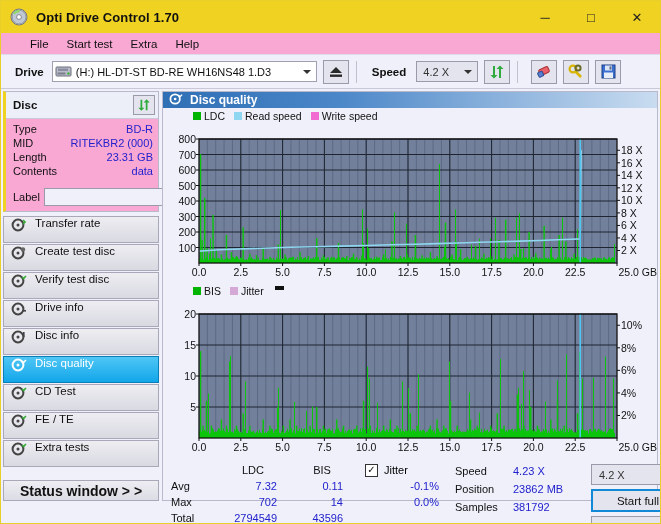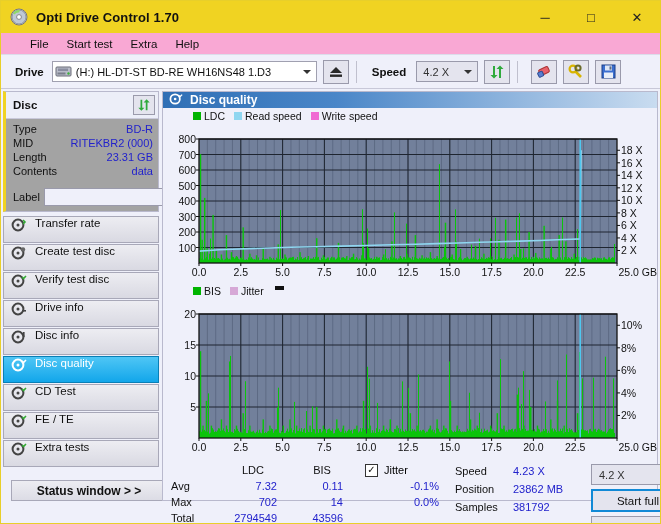--- a/index.html
+++ b/index.html
@@ -85,21 +85,21 @@
     display:flex; align-items:center; font-size:11px; color:#333;
     padding-left:6px; position:relative; margin-left:2px;
   }
   .tb-sep { width:1px; height:22px; background:#c0c0ce; margin:0 7px; }
 
   
   .left {
     position:absolute; left:2px; top:90px; width:156px; bottom:22px;
   }
   .disc-box {
-    border:1px solid #b9b9cd; background:#a3a3a3;
+    border:1px solid #b9b9cd; background:#f9a8d4;
     border-left:3px solid #f0d322;
   }
   .disc-head {
     display:flex; align-items:center; justify-content:space-between;
     padding:3px 3px 3px 7px;
     border-bottom:1px solid #c9c9da;
     background:#eceef8;
   }
   .disc-head-title { font-weight:bold; font-size:11.5px; color:#111; }
   .mini-btn {
@@ -125,25 +125,25 @@
     font-size:11.5px; color:#111;
   }
   .navitem.active {
     background:linear-gradient(#4fc6f5,#12a6ea);
     border:1px solid #0a7fb5;
     color:#fff;
   }
   .navitem .nico { width:16px; height:16px; position:relative; flex:0 0 16px; }
 
   .status-btn {
-    position:absolute; bottom:0; left:8px; width:156px; height:21px;
+    position:absolute; bottom:0; left:0; width:156px; height:21px;
     background:linear-gradient(#ededf2,#dcdce5);
     border:1px solid #a8a8b8;
     display:flex; align-items:center; justify-content:center;
-    font-size:12px; font-weight:bold; color:#111;
+    font-size:14px; font-weight:bold; color:#111;
   }
 
   
   .right {
     position:absolute; left:161px; top:90px; right:2px; bottom:22px;
     border:1px solid #b9b9cd; background:#eff0fa;
     display:flex; flex-direction:column;
   }
   .panel-head {
     height:20px;

